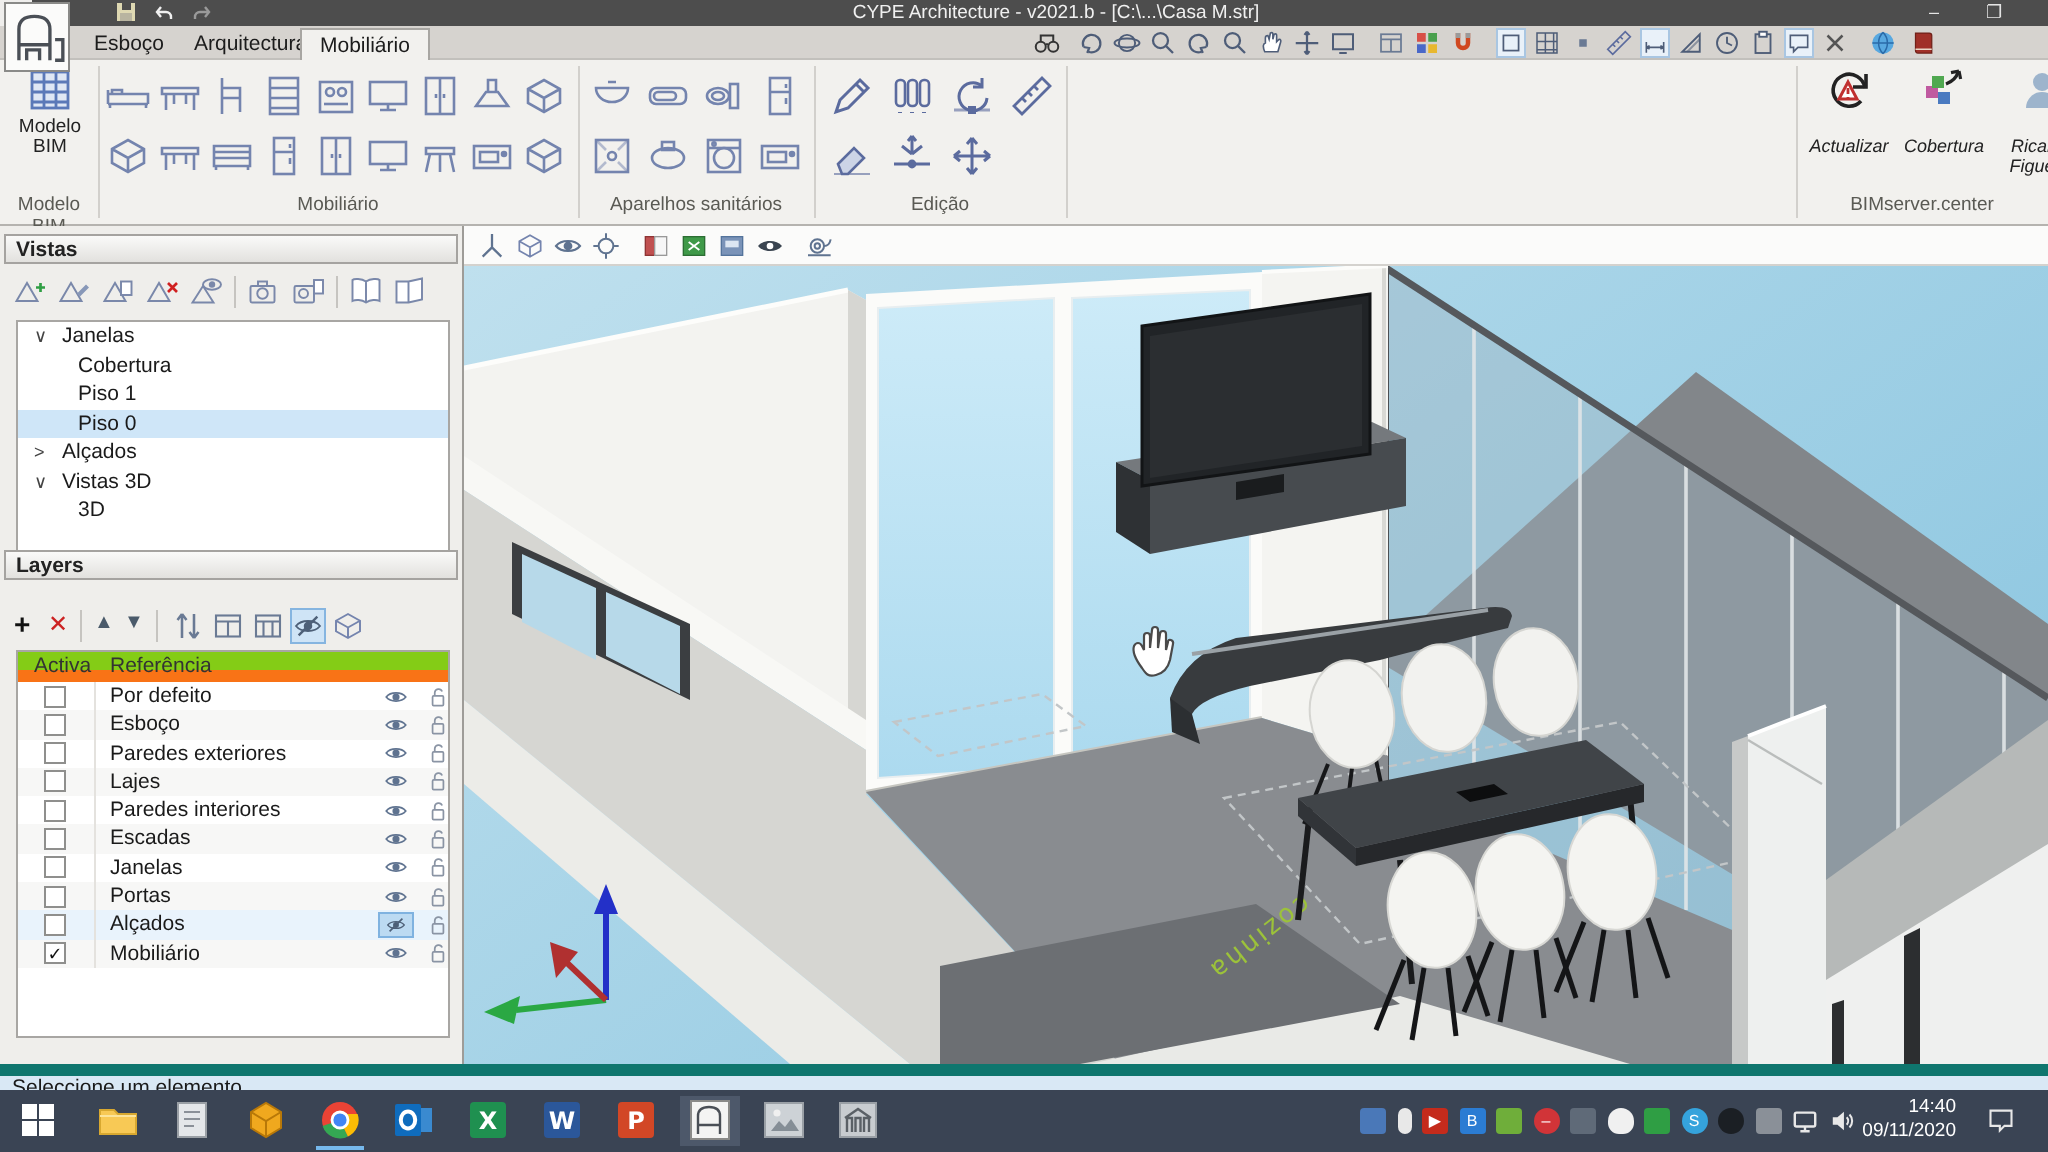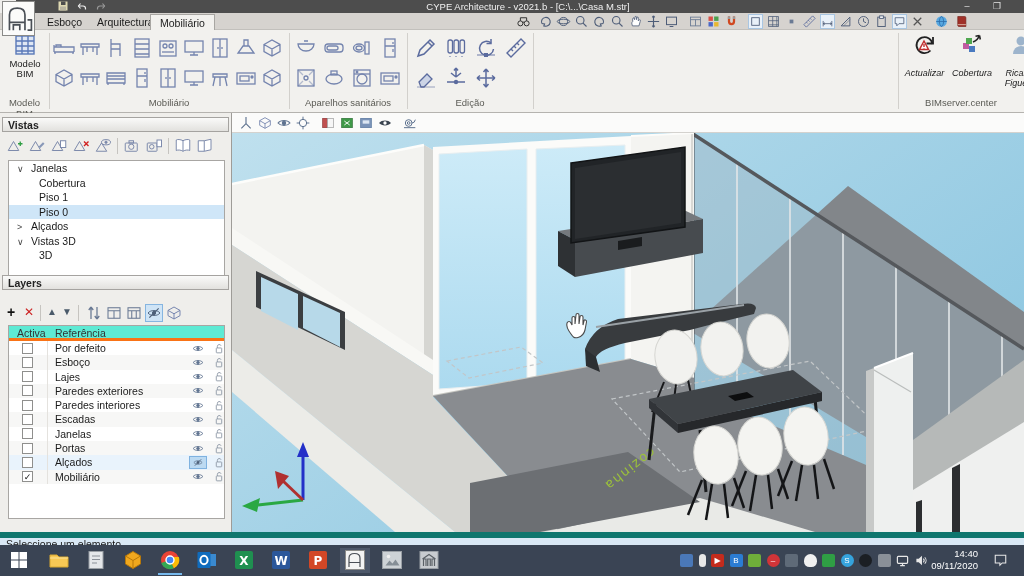--- a/index.html
+++ b/index.html
@@ -44,21 +44,21 @@
   .vti,.lti { position:absolute; top:2px; width:18px; height:18px; }
   .lti.hl { background:#cfe4f6; border:1px solid #86b5e0; }
   .ltxt { position:absolute; top:2px; font-size:14px; line-height:16px; }
   .psep { position:absolute; top:3px; width:1px; height:16px; background:#c6c4c0; }
   #vistas-tree { position:absolute; left:8px; top:47px; width:217px; height:121px; background:#fff; border:1px solid #a8a6a3; font-size:10.5px; overflow:hidden; }
   .trow { position:relative; height:14.5px; line-height:14.5px; color:#1a1a1a; padding-left:8px; white-space:nowrap; }
   .trow .chev { display:inline-block; width:14px; color:#444; font-size:9px; }
   .trow.child { padding-left:30px; }
   .trow.sel { background:#cfe6f8; }
   #layers-table { position:absolute; left:8px; top:212px; width:217px; height:194px; background:#fff; border:1px solid #a8a6a3; overflow:hidden; }
-  .lthead { height:15px; border-bottom:3px solid #f97316; color:#333; font-size:10.5px; position:relative; background:#5eead4; }
+  .lthead { height:15px; border-bottom:6px solid #f97316; color:#333; font-size:10.5px; position:relative; background:#84cc16; }
   .lthead .c1 { position:absolute; left:8px; top:1px; }
   .lthead .c2 { position:absolute; left:46px; top:1px; }
   .lrow { position:relative; height:14.3px; font-size:10.5px; color:#1a1a1a; }
   .lrow:nth-child(odd) { background:#f7f7f6; }
   .lrow.hl { background:#e9f3fc; }
   .cb { position:absolute; left:13px; top:1.5px; width:11px; height:11px; background:#fff; border:1px solid #8f8f8d; font-size:9px; line-height:10px; text-align:center; color:#111; }
   .cb.checked::after { content:"✓"; }
   .lname { position:absolute; left:46px; top:1px; }
   .eyecell { position:absolute; left:180px; top:0.5px; width:18px; height:13px; }
   .eyecell.hidden { background:#bcdaf2; border:1px solid #7fb2e0; }
@@ -1087,32 +1087,32 @@
           <span class="eyecell"><svg viewBox="0 0 24 24">
               <use href="#sym-eye"></use>
             </svg></span>
           <span class="lockcell"><svg viewBox="0 0 24 24">
               <use href="#sym-lock"></use>
             </svg></span>
         </div>
       <div class="lrow">
           <span class="colline" style="left:38px"></span>
           <span class="cb"></span>
-          <span class="lname">Lajes</span>
+          <span class="lname">Paredes exteriores</span>
           <span class="eyecell"><svg viewBox="0 0 24 24">
               <use href="#sym-eye"></use>
             </svg></span>
           <span class="lockcell"><svg viewBox="0 0 24 24">
               <use href="#sym-lock"></use>
             </svg></span>
         </div>
       <div class="lrow">
           <span class="colline" style="left:38px"></span>
           <span class="cb"></span>
-          <span class="lname">Paredes exteriores</span>
+          <span class="lname">Lajes</span>
           <span class="eyecell"><svg viewBox="0 0 24 24">
               <use href="#sym-eye"></use>
             </svg></span>
           <span class="lockcell"><svg viewBox="0 0 24 24">
               <use href="#sym-lock"></use>
             </svg></span>
         </div>
       <div class="lrow">
           <span class="colline" style="left:38px"></span>
           <span class="cb"></span>

